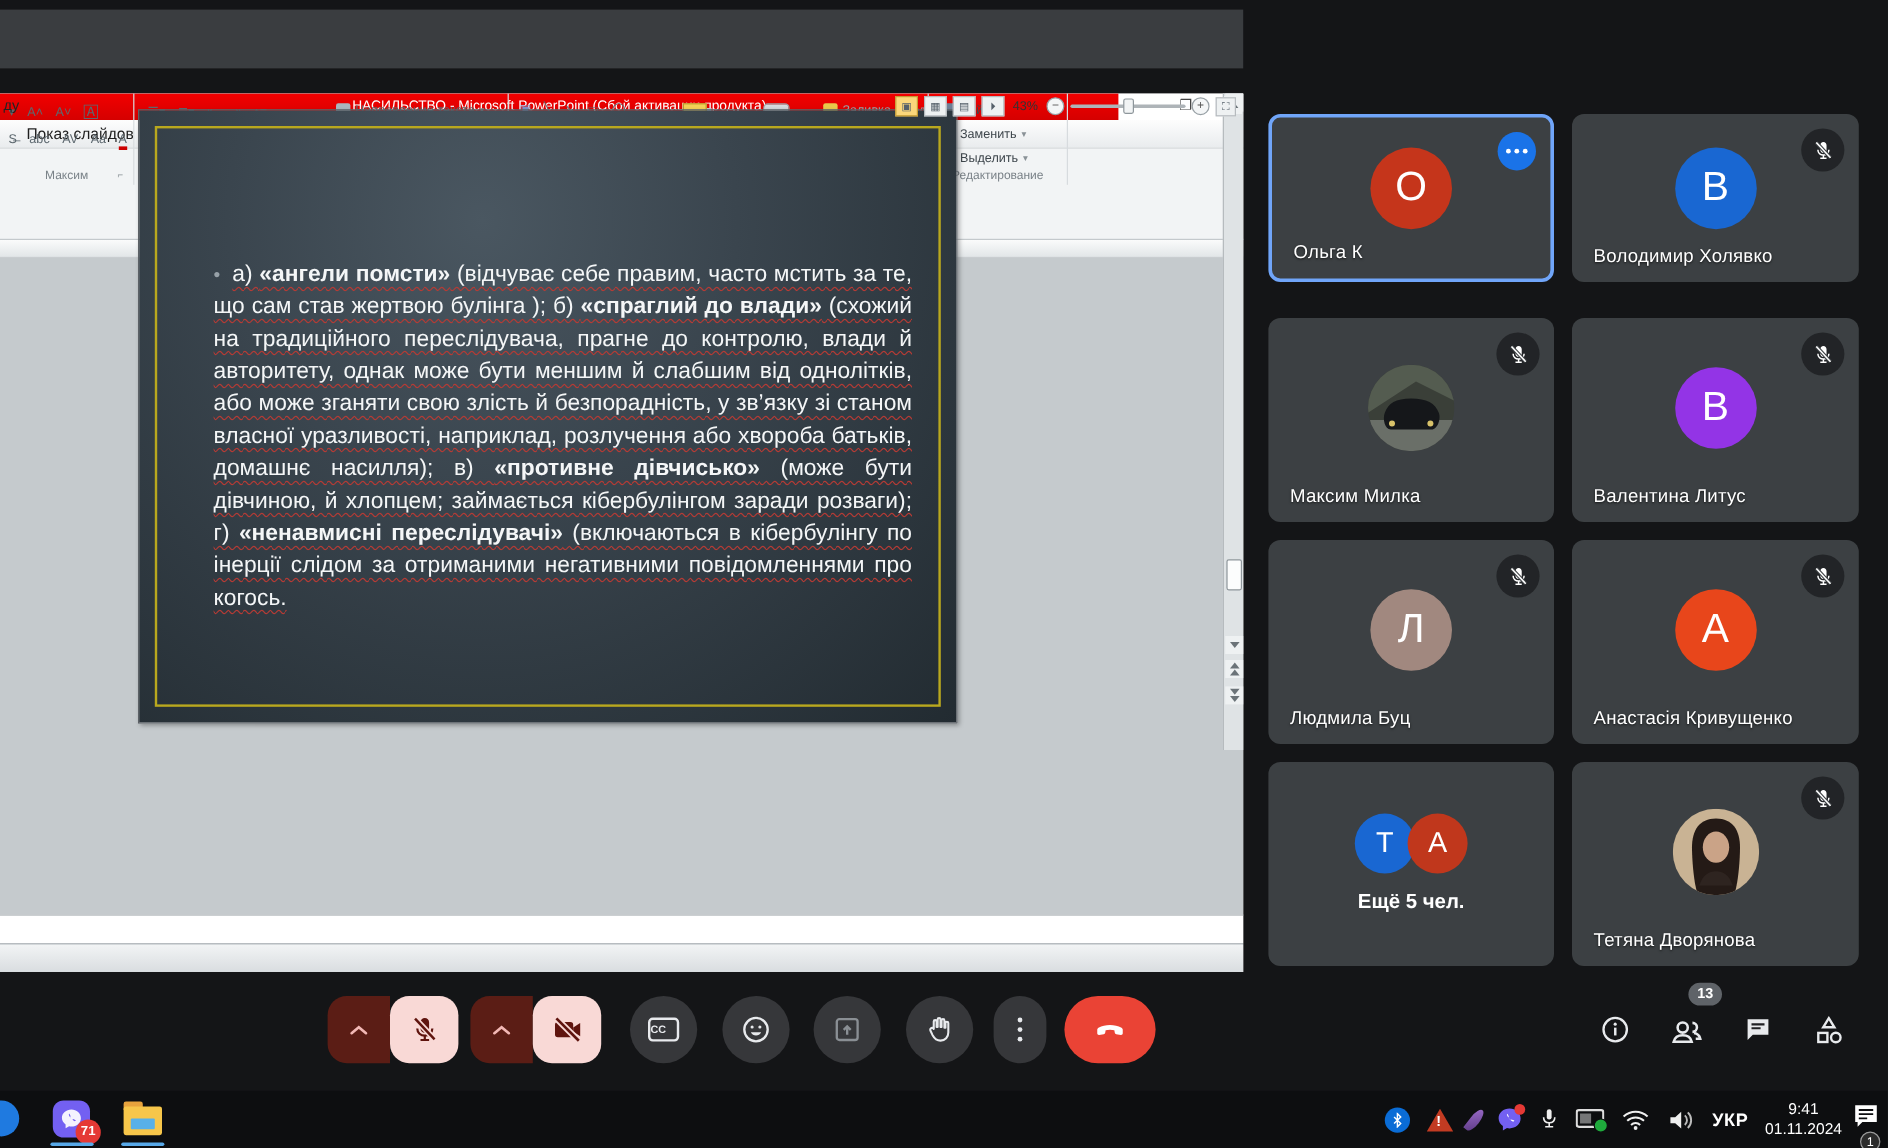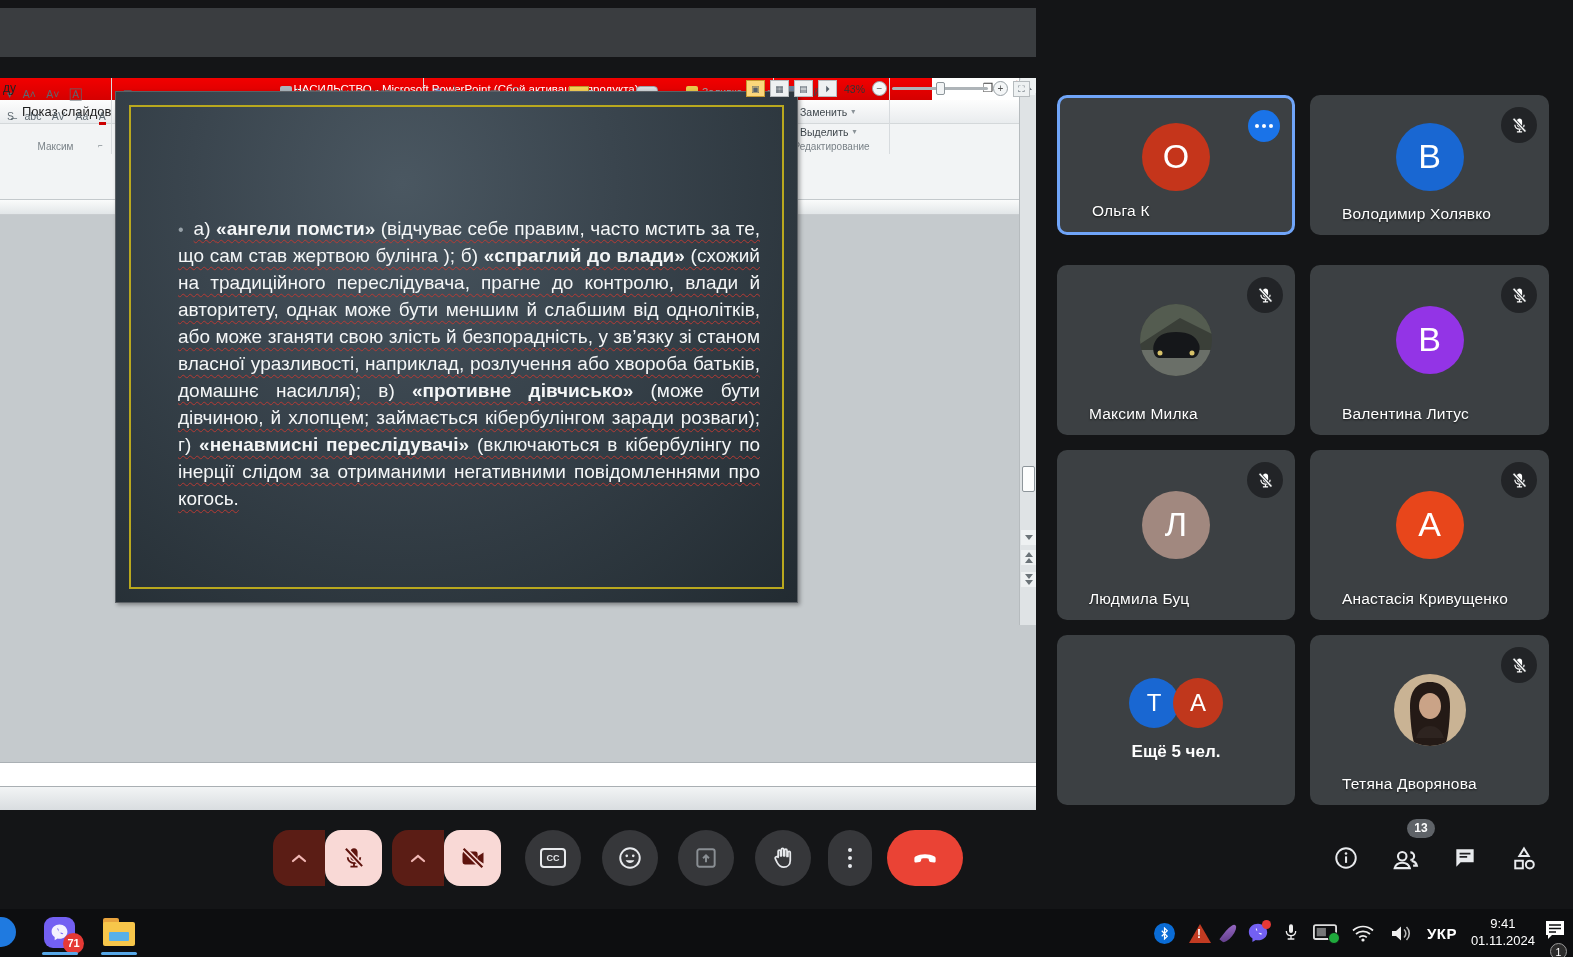--- a/index.html
+++ b/index.html
@@ -86,21 +86,21 @@
     border:1px solid #8e969b; border-radius:2px; }
   #fit-btn { width:17px; height:16px; border:1px solid #b6bbbe; background:#eef1f2; color:#55606a;
     font-size:9px; text-align:center; line-height:15px; }
 
   
   .tile { position:absolute; background:#3c4043; border-radius:10px; }
   .tile.active { border:3px solid #70a5f9; }
   .avatar { position:absolute; left:50%; top:44%; transform:translate(-50%,-50%);
     border-radius:50%; display:flex; align-items:center; justify-content:center;
     color:#fff; font-size:34px; }
-  .pname { position:absolute; left:32px; bottom:12px; color:#fff; font-size:15.5px; font-weight:500;
+  .pname { position:absolute; left:18px; bottom:12px; color:#fff; font-size:15.5px; font-weight:500;
     text-shadow:0 1px 2px rgba(0,0,0,.7); letter-spacing:.2px;margin-top:19px; }
   .micoff { position:absolute; top:12px; right:12px; width:36px; height:36px; border-radius:50%;
     background:rgba(26,27,30,.75); display:flex; align-items:center; justify-content:center; }
   .tile-menu { position:absolute; top:12px; right:12px; width:32px; height:32px; border-radius:50%;
     background:#1a73e8; display:flex; align-items:center; justify-content:center; gap:3px; }
   .tile-menu i { width:4px; height:4px; border-radius:50%; background:#fff; }
   .ovl-wrap { position:absolute; left:50%; top:40%; transform:translate(-50%,-50%); display:flex; }
   .ovl { width:50px; height:50px; border-radius:50%; display:flex; align-items:center;
     justify-content:center; color:#fff; font-size:24px; }
   .ovl + .ovl { margin-left:-6px; }
@@ -114,21 +114,21 @@
   .seg-main { width:57px; height:56px; background:#f9d9d6; border-radius:16px;
     display:flex; align-items:center; justify-content:center; }
   .ctl-circle { position:absolute; top:830px; width:56px; height:56px; border-radius:50%;
     background:#36373a; display:flex; align-items:center; justify-content:center; }
   #ctl-more { width:44px; border-radius:26px; display:flex; flex-direction:column; gap:4px;
     align-items:center; justify-content:center; }
   #ctl-more i { width:4px; height:4px; border-radius:50%; background:#e8eaed; }
   #ctl-end { position:absolute; left:887px; top:830px; width:76px; height:56px; border-radius:28px;
     background:#ea4335; display:flex; align-items:center; justify-content:center; }
   .cc-box { width:26px; height:20px; border:2px solid #e8eaed; border-radius:4px; color:#e8eaed;
-    font-size:9px; font-weight:bold; text-align:center; line-height:16px; }
+    font-size:9px; font-weight:bold; line-height:16px; }
 
   .right-ctl { position:absolute; top:845px; display:flex; align-items:center; justify-content:center; }
   #people-badge { position:absolute; left:1407px; top:819px; min-width:28px; height:19px; border-radius:10px;
     background:#5f6368; color:#fff; font-size:12px; font-weight:600; text-align:center; line-height:19px; padding:0 6px; }
 
   
   #taskbar { left:0; top:909px; width:1573px; height:48px; background:#0d0e10; }
   .tb-underline { position:absolute; bottom:2px; height:3px; background:#57a8e8; border-radius:2px; }
   #tb-viber { position:absolute; left:44px; top:8px; width:31px; height:31px; border-radius:9px;
     background:#7360f2; display:flex; align-items:center; justify-content:center; }

